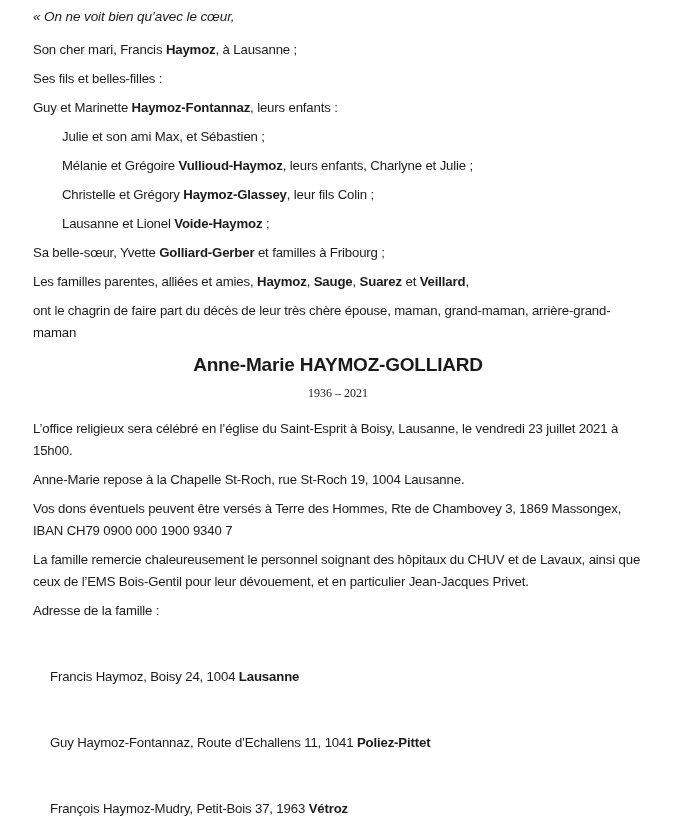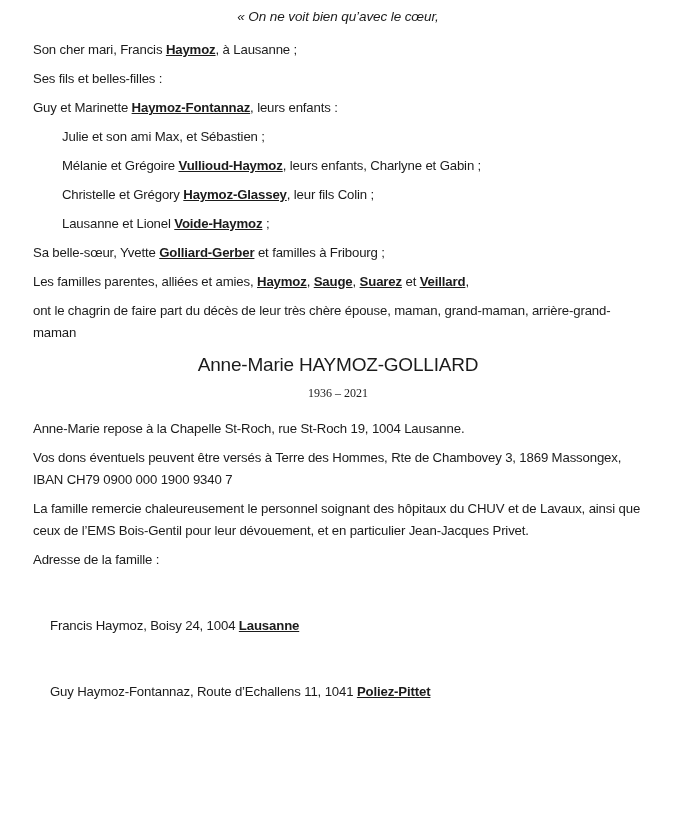--- a/index.html
+++ b/index.html
@@ -13,48 +13,48 @@
     color: #1b1b1b;
     font-family: "Liberation Sans", "DejaVu Sans", sans-serif;
   }
   .page {
     box-sizing: border-box;
     width: 676px;
     min-height: 823px;
     padding: 6px 33px 8px 33px;
   }
   .quote {
-    text-align: center;
+    text-align: left;
     font-style: italic;
     font-size: 13.5px;
     line-height: 22px;
     letter-spacing: -0.1px;
     margin-bottom: 11px;
   }
   .para {
     font-size: 13.2px;
     line-height: 22px;
     letter-spacing: -0.15px;
     margin-bottom: 7px;
   }
   .para.indent-1 { padding-left: 17px; margin-top: 44px; }
   .para.indent-2 { padding-left: 29px; }
-  .bold { font-weight: bold; text-decoration: underline; }
+  .bold { font-weight: bold; }
   sup {
     font-size: 0.62em;
     line-height: 0;
     vertical-align: super;
   }
   .announcement {
     text-align: center;
     margin: 5px 0 11px 0;
   }
   .deceased-name {
     font-size: 19px;
-    font-weight: normal;
+    font-weight: bold;
     line-height: 28px;
     letter-spacing: -0.2px;
   }
   .life-years {
     font-size: 12px;
     line-height: 28px;
     font-family: Liberation Serif, serif;
   }
   .closing {
     font-size: 13.2px;
@@ -72,36 +72,38 @@
 
   <div class="quote">
     <div>« On ne voit bien qu’avec le cœur,</div>
   </div>
 
   <div id="family-list">
       <div class="para indent-0"><span>Son cher mari, Francis </span><span class="bold">Haymoz</span><span>, à Lausanne ;</span></div>
       <div class="para indent-0"><span>Ses fils et belles-filles :</span></div>
       <div class="para indent-0"><span>Guy et Marinette </span><span class="bold">Haymoz-Fontannaz</span><span>, leurs enfants :</span></div>
       <div class="para indent-2"><span>Julie et son ami Max, et Sébastien ;</span></div>
-      <div class="para indent-2"><span>Mélanie et Grégoire </span><span class="bold">Vullioud-Haymoz</span><span>, leurs enfants, Charlyne et Gabin ;</span></div>
+      <div class="para indent-2"><span>Mélanie et Grégoire </span><span class="bold">Vullioud-Haymoz</span><span>, leurs enfants, Charlyne et Julie ;</span></div>
       <div class="para indent-2"><span>Christelle et Grégory </span><span class="bold">Haymoz-Glassey</span><span>, leur fils Colin ;</span></div>
       <div class="para indent-2"><span>Lausanne et Lionel </span><span class="bold">Voide-Haymoz</span><span> ;</span></div>
       <div class="para indent-0"><span>Sa belle-sœur, Yvette </span><span class="bold">Golliard-Gerber</span><span> et familles à Fribourg ;</span></div>
       <div class="para indent-0"><span>Les familles parentes, alliées et amies, </span><span class="bold">Haymoz</span><span>, </span><span class="bold">Sauge</span><span>, </span><span class="bold">Suarez</span><span> et </span><span class="bold">Veillard</span><span>,</span></div>
       <div class="para indent-0"><span>ont le chagrin de faire part du décès de leur très chère épouse, maman, grand-maman, arrière-grand-maman</span></div>
     </div>
 
   <div class="announcement">
     <div class="deceased-name">Anne-Marie HAYMOZ-GOLLIARD</div>
     <div class="life-years">1936 – 2021</div>
   </div>
 
   <div id="details-list">
+      <div class="para indent-0"><span>L’office religieux sera célébré en l’église du Saint-Esprit à Boisy, Lausanne, le vendredi 23 juillet 2021 à 15h00.</span></div>
       <div class="para indent-0"><span>Anne-Marie repose à la Chapelle St-Roch, rue St-Roch 19, 1004 Lausanne.</span></div>
       <div class="para indent-0"><span>Vos dons éventuels peuvent être versés à Terre des Hommes, Rte de Chambovey 3, 1869 Massongex, IBAN CH79 0900 000 1900 9340 7</span></div>
       <div class="para indent-0"><span>La famille remercie chaleureusement le personnel soignant des hôpitaux du CHUV et de Lavaux, ainsi que ceux de l’EMS Bois-Gentil pour leur dévouement, et en particulier Jean-Jacques Privet.</span></div>
       <div class="para indent-0"><span>Adresse de la famille :</span></div>
       <div class="para indent-1"><span>Francis Haymoz, Boisy 24, 1004 </span><span class="bold">Lausanne</span></div>
       <div class="para indent-1"><span>Guy Haymoz-Fontannaz, Route d’Echallens 11, 1041 </span><span class="bold">Poliez-Pittet</span></div>
+      <div class="para indent-1"><span>François Haymoz-Mudry, Petit-Bois 37, 1963 </span><span class="bold">Vétroz</span></div>
     </div>
 
 
 </div>
 
 </body></html>

